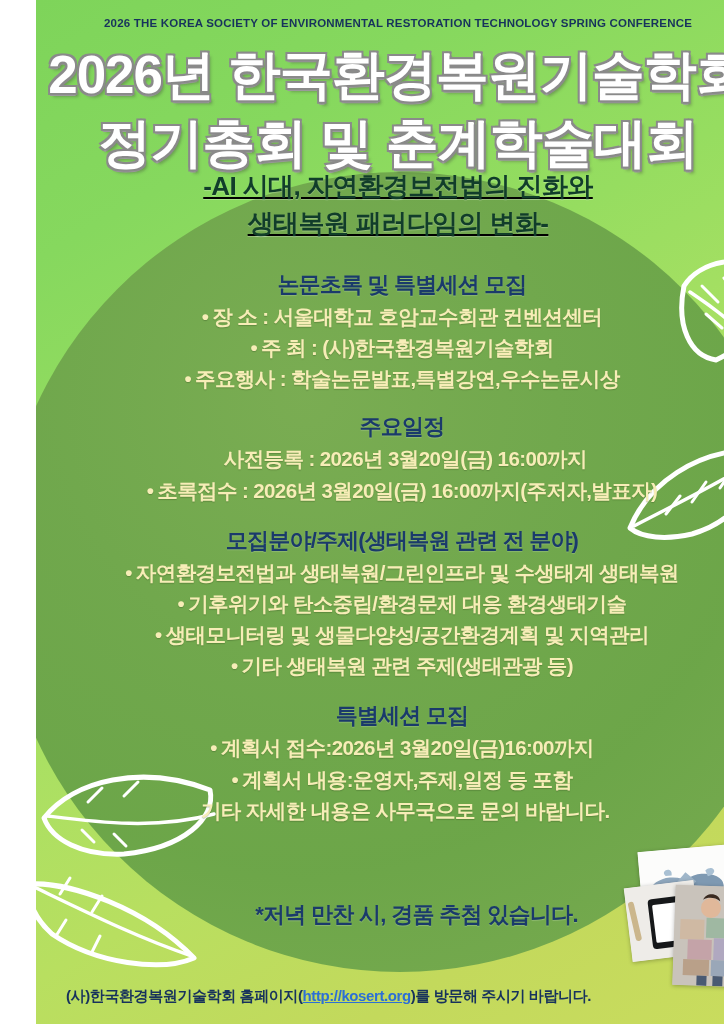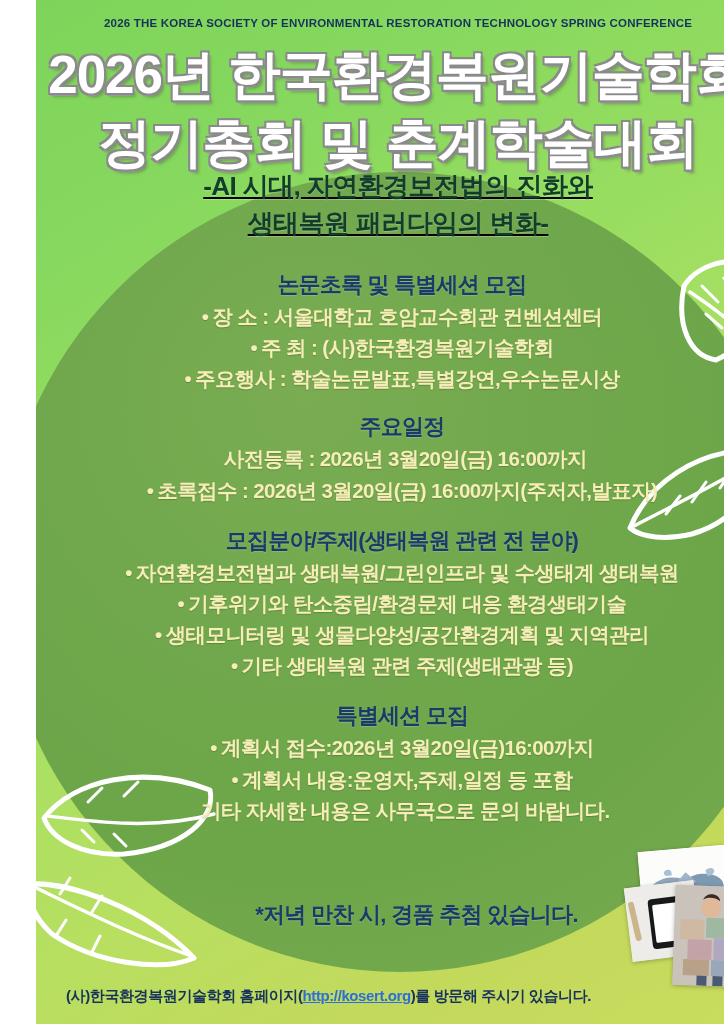--- a/index.html
+++ b/index.html
@@ -323,16 +323,16 @@
         <li class="item"><span class="bullet">•</span><span>계획서 내용:운영자,주제,일정 등 포함</span></li>
         <li class="item nobullet"><span class="bullet">•</span><span>기타 자세한 내용은 사무국으로 문의 바랍니다.</span></li>
       </ul>
     </div>
 
   </div>
 
   <div class="prize">*저녁 만찬 시, 경품 추첨 있습니다.</div>
 
   <div class="footer">
-    <span>(사)한국환경복원기술학회 홈페이지(</span><a class="url" href="#">http://kosert.org</a><span>)를 방문해 주시기 있습니다.</span>
+    <span>(사)한국환경복원기술학회 홈페이지(</span><a class="url" href="#">http://kosert.org</a><span>)를 방문해 주시기 바랍니다.</span>
   </div>
 
 </div>
 
 </body></html>

